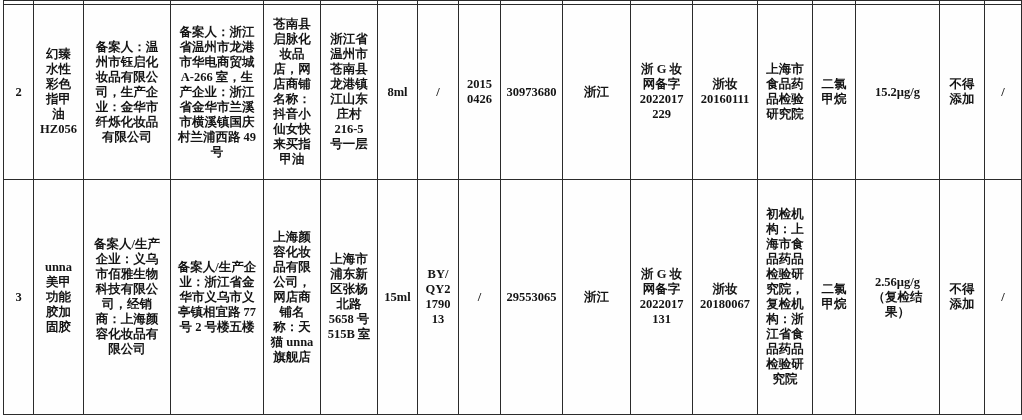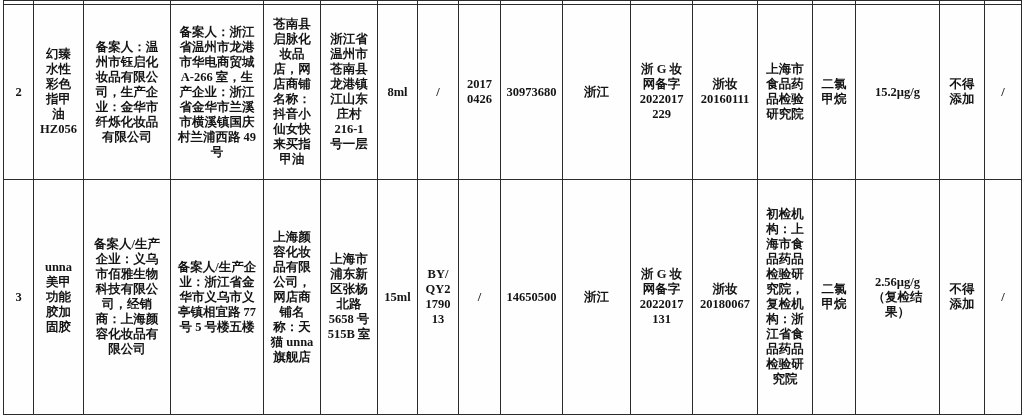--- a/index.html
+++ b/index.html
@@ -114,25 +114,25 @@
 抖音小
 仙女快
 来买指
 甲油</td>
       <td>浙江省
 温州市
 苍南县
 龙港镇
 江山东
 庄村
-216-1
+216-5
 号一层</td>
       <td>8ml</td>
       <td>/</td>
-      <td>2017
+      <td>2015
 0426</td>
       <td>30973680</td>
       <td>浙江</td>
       <td>浙 G 妆
 网备字
 2022017
 229</td>
       <td>浙妆
 20160111</td>
       <td>上海市
@@ -158,21 +158,21 @@
 市佰雅生物
 科技有限公
 司，经销
 商：上海颜
 容化妆品有
 限公司</td>
       <td>备案人/生产企
 业：浙江省金
 华市义乌市义
 亭镇相宜路 77
-号 5 号楼五楼</td>
+号 2 号楼五楼</td>
       <td>上海颜
 容化妆
 品有限
 公司，
 网店商
 铺名
 称：天
 猫 unna
 旗舰店</td>
       <td>上海市
@@ -180,21 +180,21 @@
 区张杨
 北路
 5658 号
 515B 室</td>
       <td>15ml</td>
       <td>BY/
 QY2
 1790
 13</td>
       <td>/</td>
-      <td>14650500</td>
+      <td>29553065</td>
       <td>浙江</td>
       <td>浙 G 妆
 网备字
 2022017
 131</td>
       <td>浙妆
 20180067</td>
       <td>初检机
 构：上
 海市食

